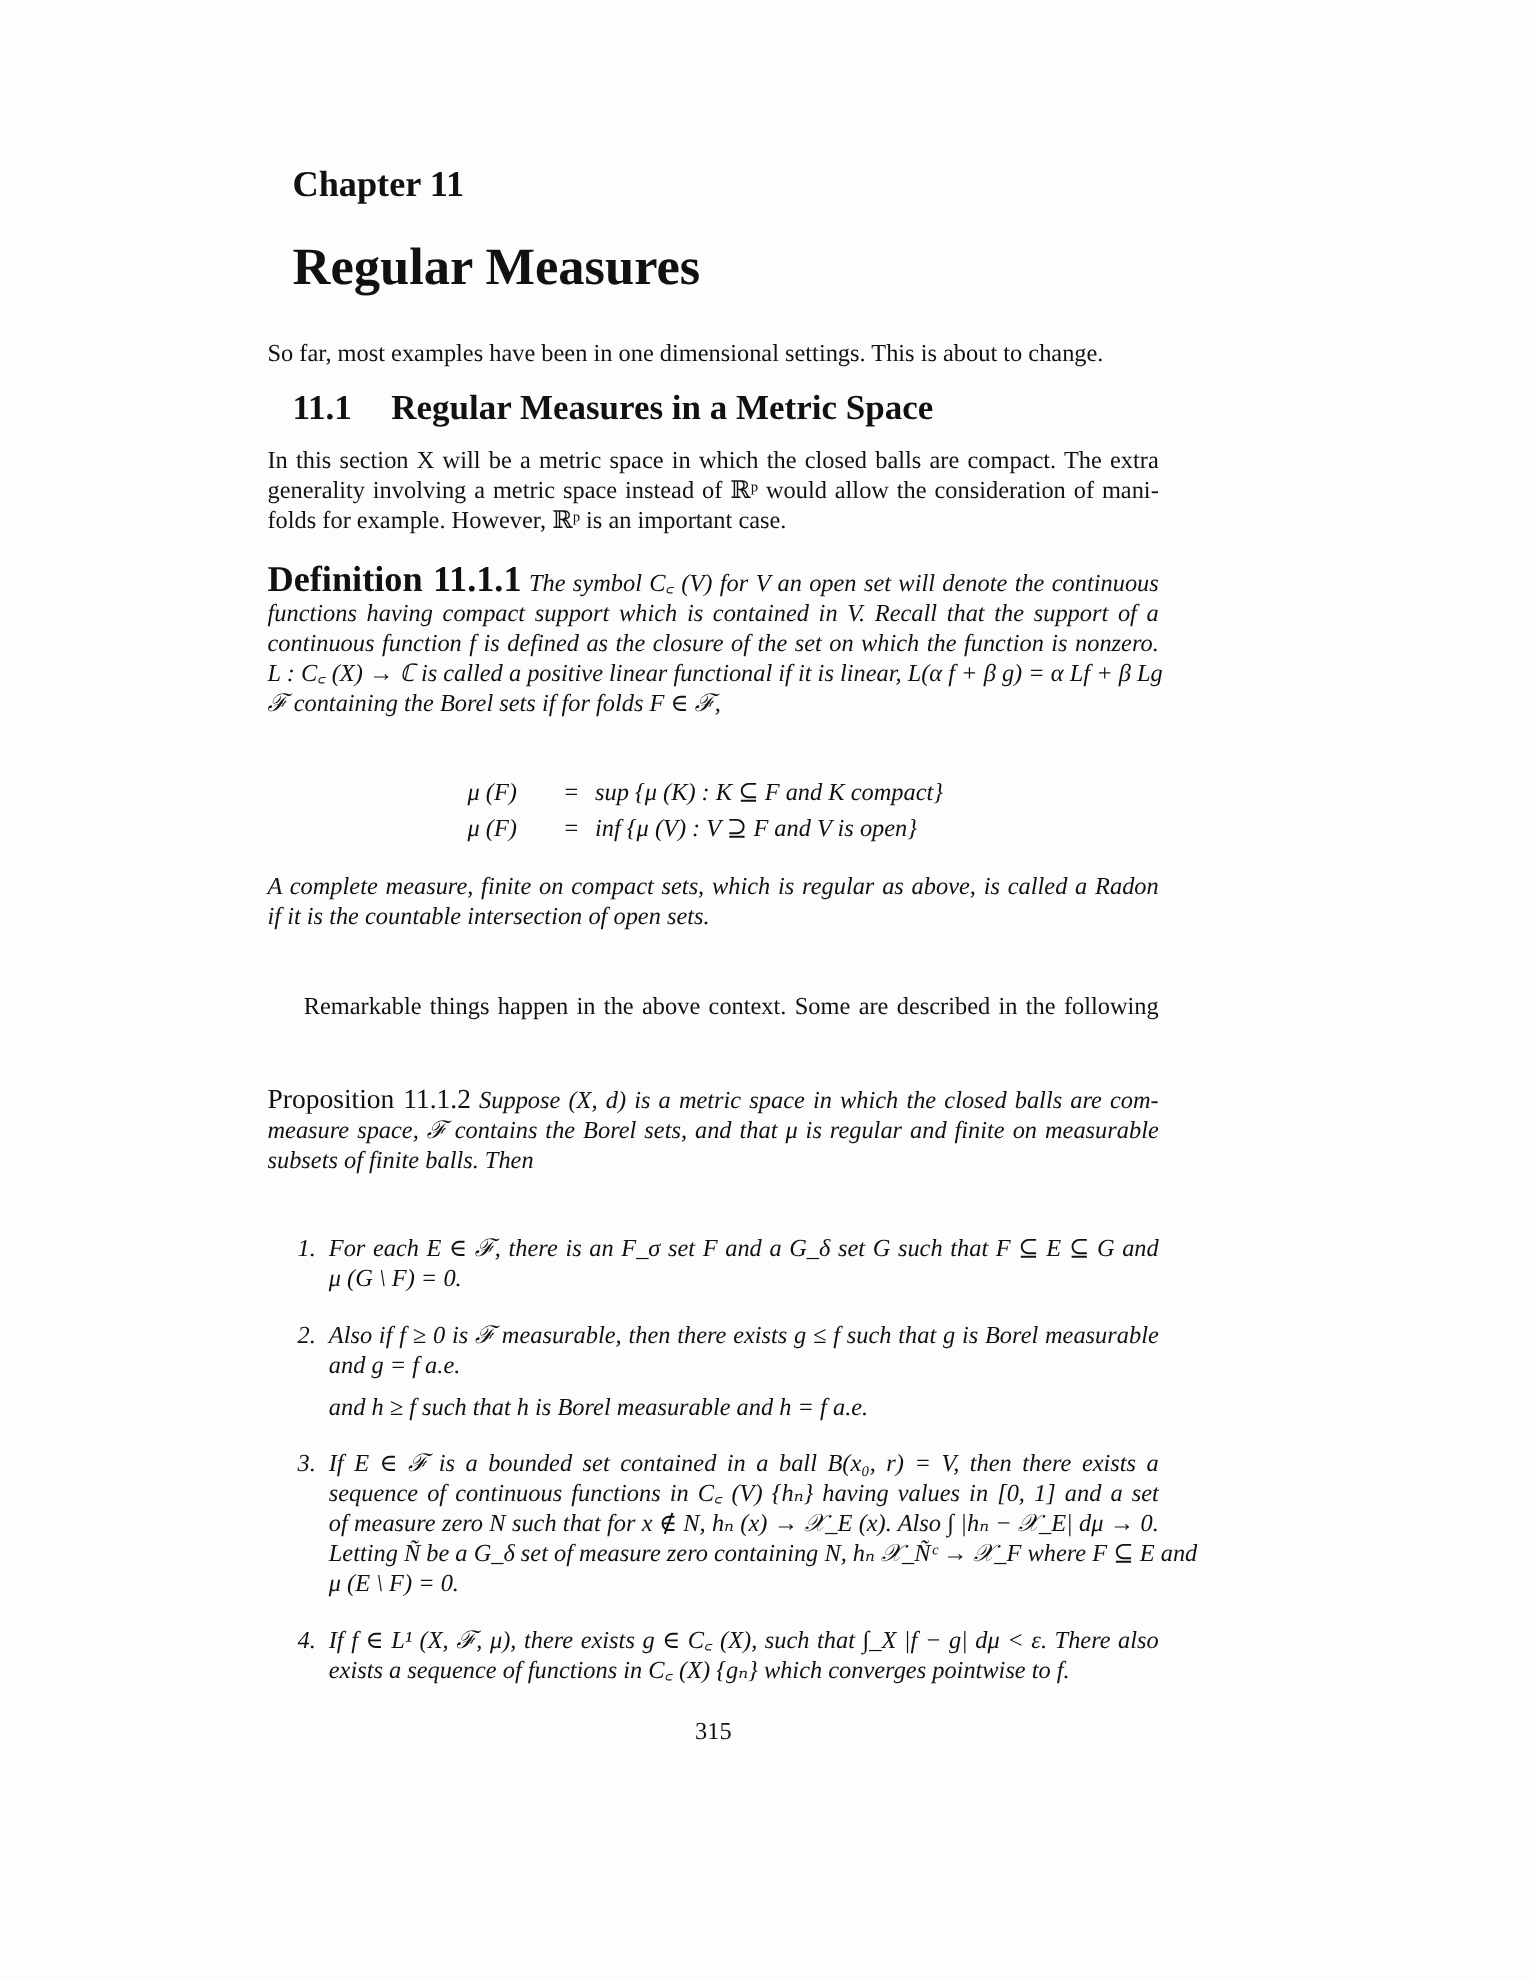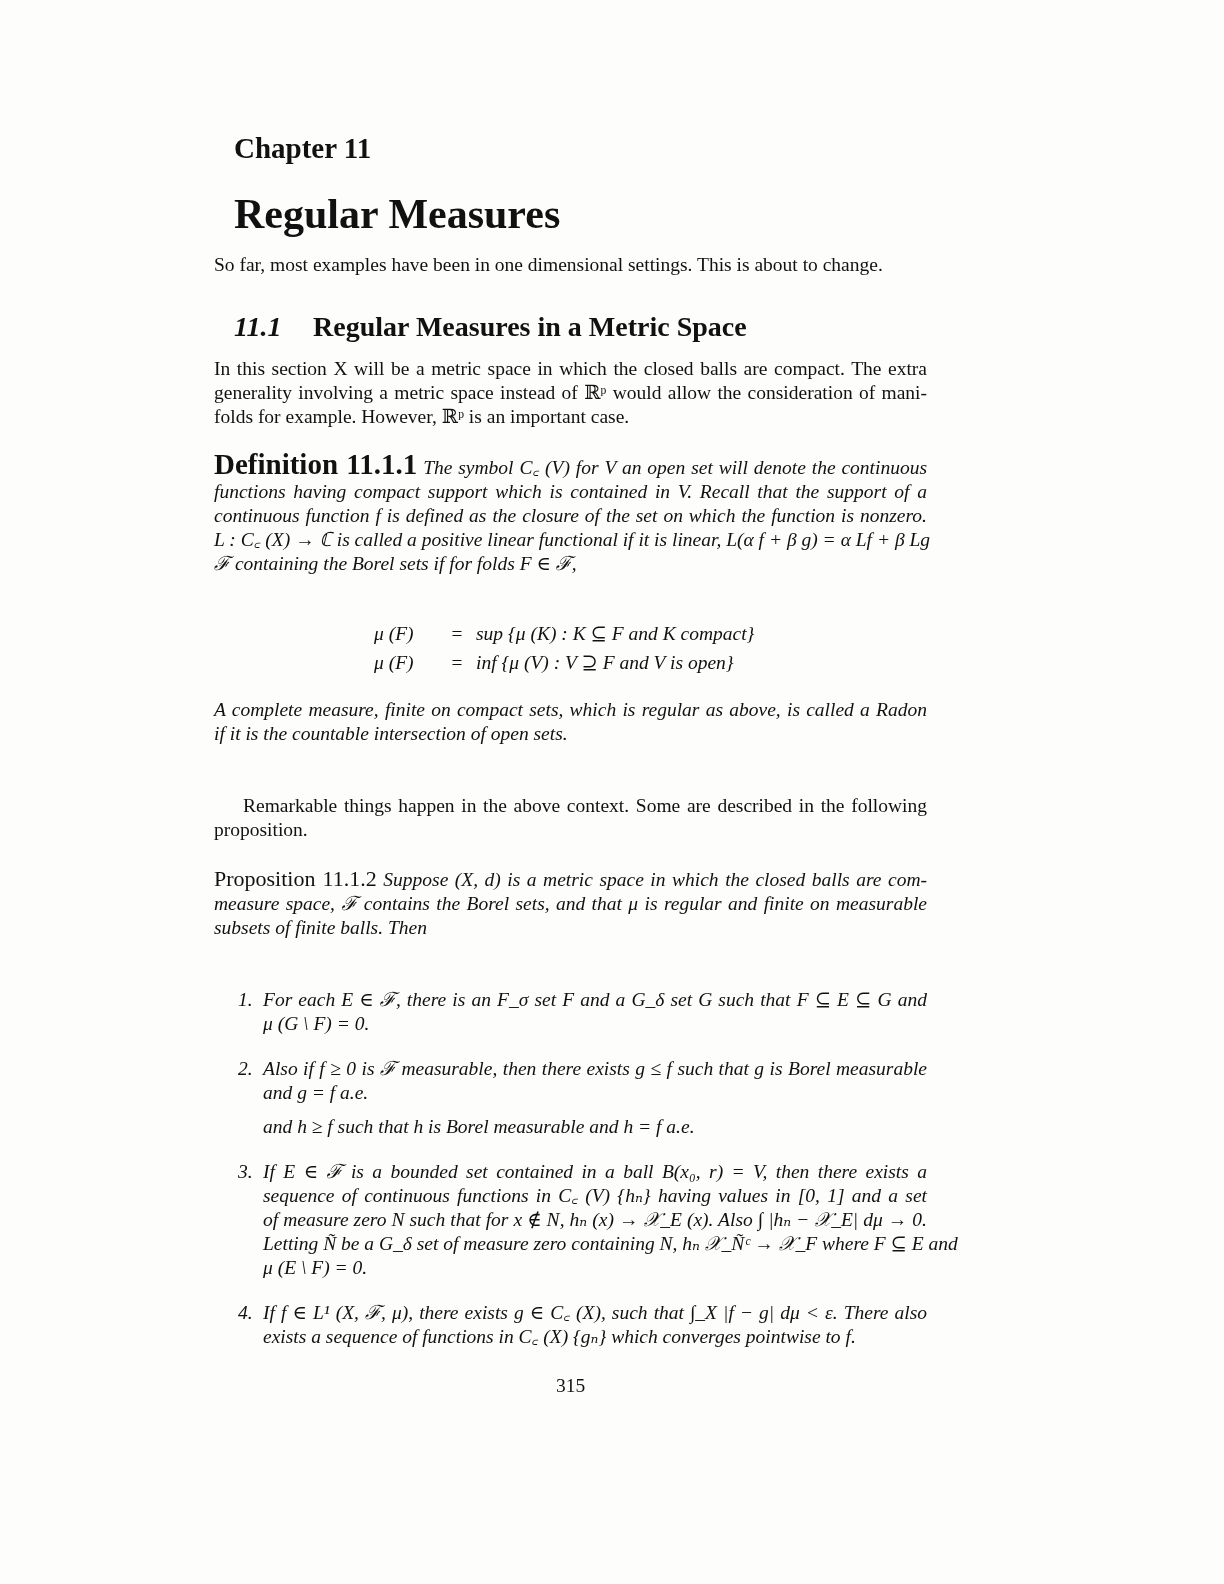--- a/index.html
+++ b/index.html
@@ -7,23 +7,23 @@
     width: 1224px; height: 1584px;
     background: #fdfdfc;
     color: #111;
     font-family: "Liberation Serif", "DejaVu Serif", serif;
     position: relative;
     overflow: hidden;
   }
   .page { position: absolute; left: 214px; top: 0; width: 713px; }
   .chapter-label { position: absolute; left: 20px; top: 132px; font-weight: bold; font-size: 29px; white-space: nowrap; }
   .chapter-title { position: absolute; left: 20px; top: 190px; font-weight: bold; font-size: 42px; white-space: nowrap; }
-  .intro { position: absolute; left: 0; top: 254px; font-size: 19.5px; white-space: nowrap; }
+  .intro { position: absolute; left: 0; top: 273px; font-size: 19.5px; white-space: nowrap; }
   .section-title { position: absolute; left: 20px; top: 311px; font-weight: bold; font-size: 28px; white-space: nowrap; }
-  .section-title .num { display: inline-block; width: 79px; font-style: italic; }
+  .section-title .num { display: inline-block; width: 79px; }
   .para { position: absolute; left: 0; width: 713px; font-size: 19.5px; line-height: 24px; text-align: justify; }
   .para .line { display: block; white-space: nowrap; }
   .justify { text-align: justify; text-align-last: justify; display: block; white-space: normal; }
   .it { font-style: italic; }
   .head-big { font-weight: bold; font-style: normal; font-size: 29px; }
   .head-med { font-weight: normal; font-style: normal; font-size: 22px; }
   .eq { position: absolute; left: 160px; font-size: 19.5px; white-space: nowrap; }
   .eq .lhs { display: inline-block; width: 64px; }
   .eq .rel { display: inline-block; width: 38px; text-align: center; }
   .list { position: absolute; left: 24px; width: 689px; font-size: 19.5px; line-height: 24px; font-style: italic; }
@@ -66,21 +66,20 @@
     <span class="lhs it">μ (F)</span><span class="rel">=</span><span class="it">inf {μ (V) : V ⊇ F and V is  open}</span>
   </div>
 
   <div class="para it" style="top:698px;">
     <span class="line justify">A complete measure, finite on compact sets, which is regular as above, is called a Radon</span>
     <span class="line">if it is the countable intersection of open sets.</span>
   </div>
 
   <div class="para" style="top:794px;">
     <span class="line justify" style="padding-left:29px;">Remarkable things happen in the above context.  Some are described in the following</span>
-    <span class="line">proposition.</span>
   </div>
 
   <div class="para it" style="top:867px;">
     <span class="line justify"><span class="head-med">Proposition 11.1.2</span> <span>Suppose (X, d) is a metric space in which the closed balls are com-</span></span>
     <span class="line justify">measure space, ℱ contains the Borel sets, and that μ is regular and finite on measurable</span>
     <span class="line">subsets of finite balls. Then</span>
   </div>
 
   <div class="list" style="top:988px;">
     <div class="item">

